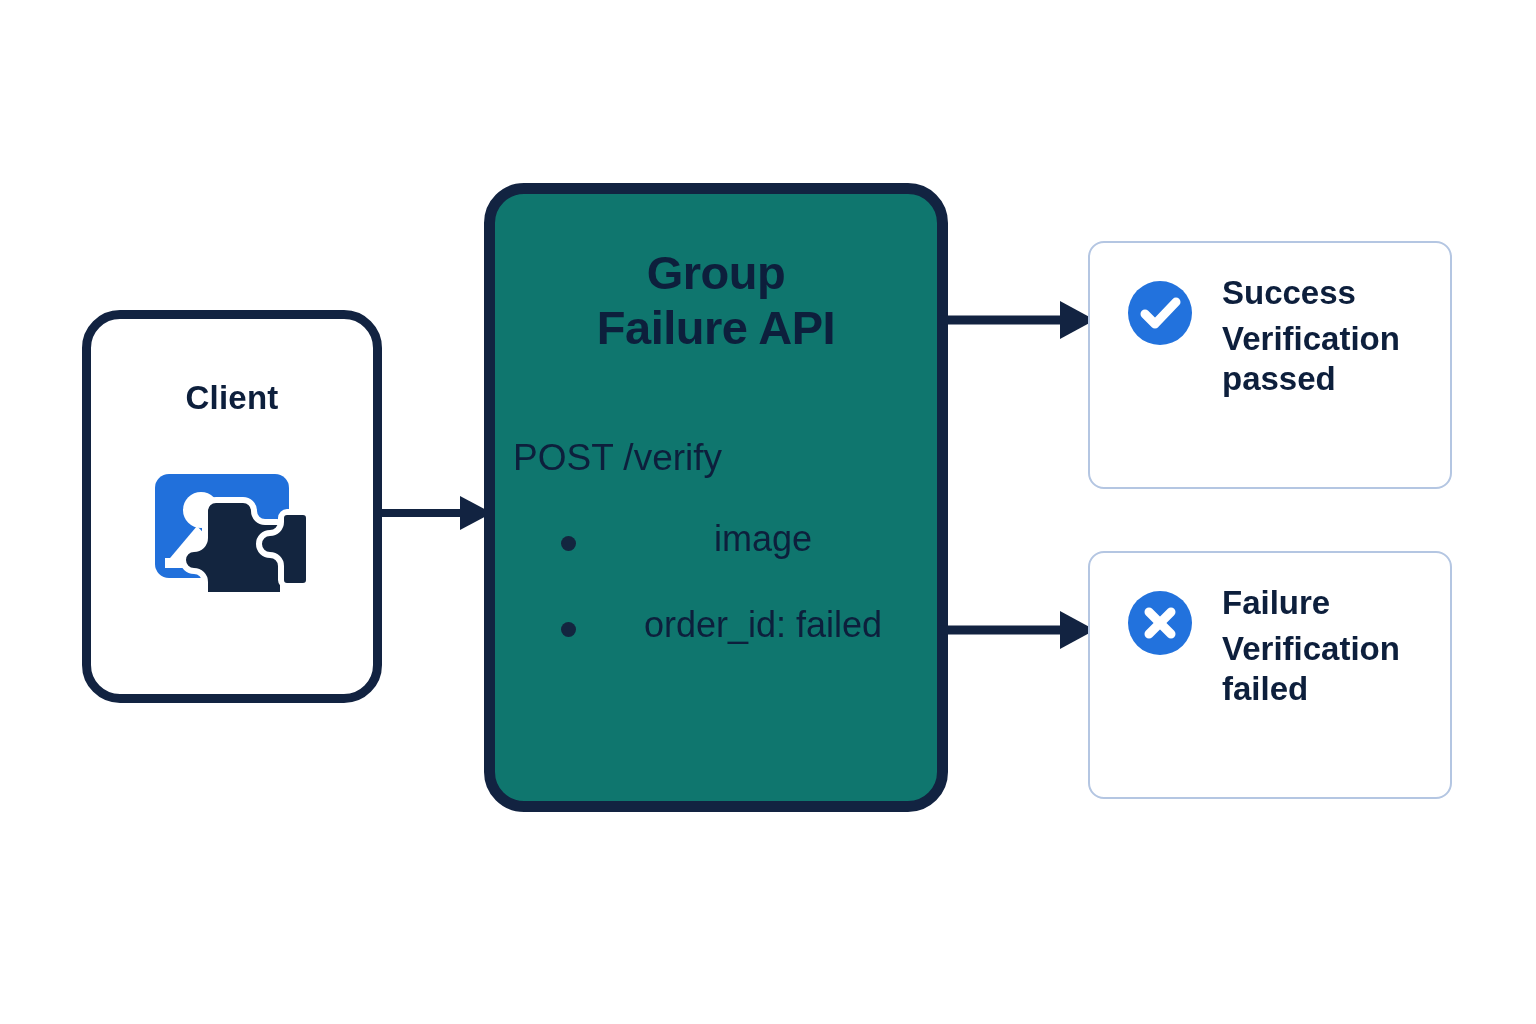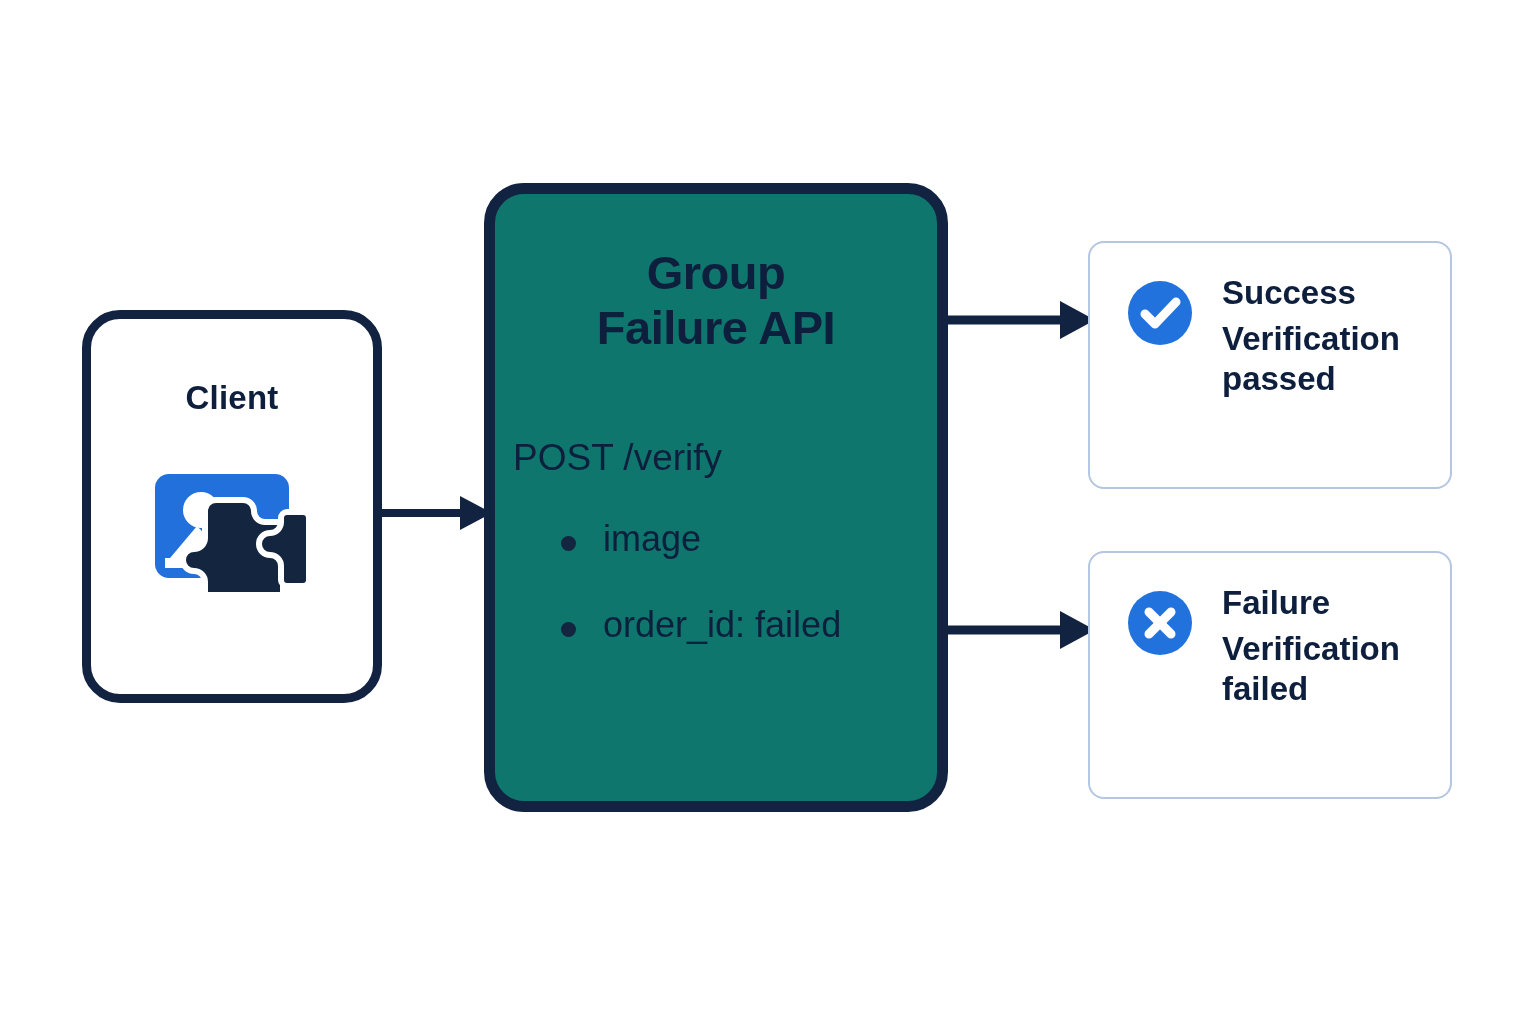--- a/index.html
+++ b/index.html
@@ -88,20 +88,21 @@
     color: #0d1f3c;
   }
   .api-params {
     position: absolute;
     top: 325px;
     left: 52px;
     right: 14px;
     margin: 0;
     padding: 0;
     list-style: none;
+    text-align: center;
   }
   .api-params li {
     position: relative;
     font-size: 36px;
     line-height: 1.1;
     padding-left: 56px;
     margin-bottom: 46px;
     color: #0d1f3c;
     white-space: nowrap;
   }

